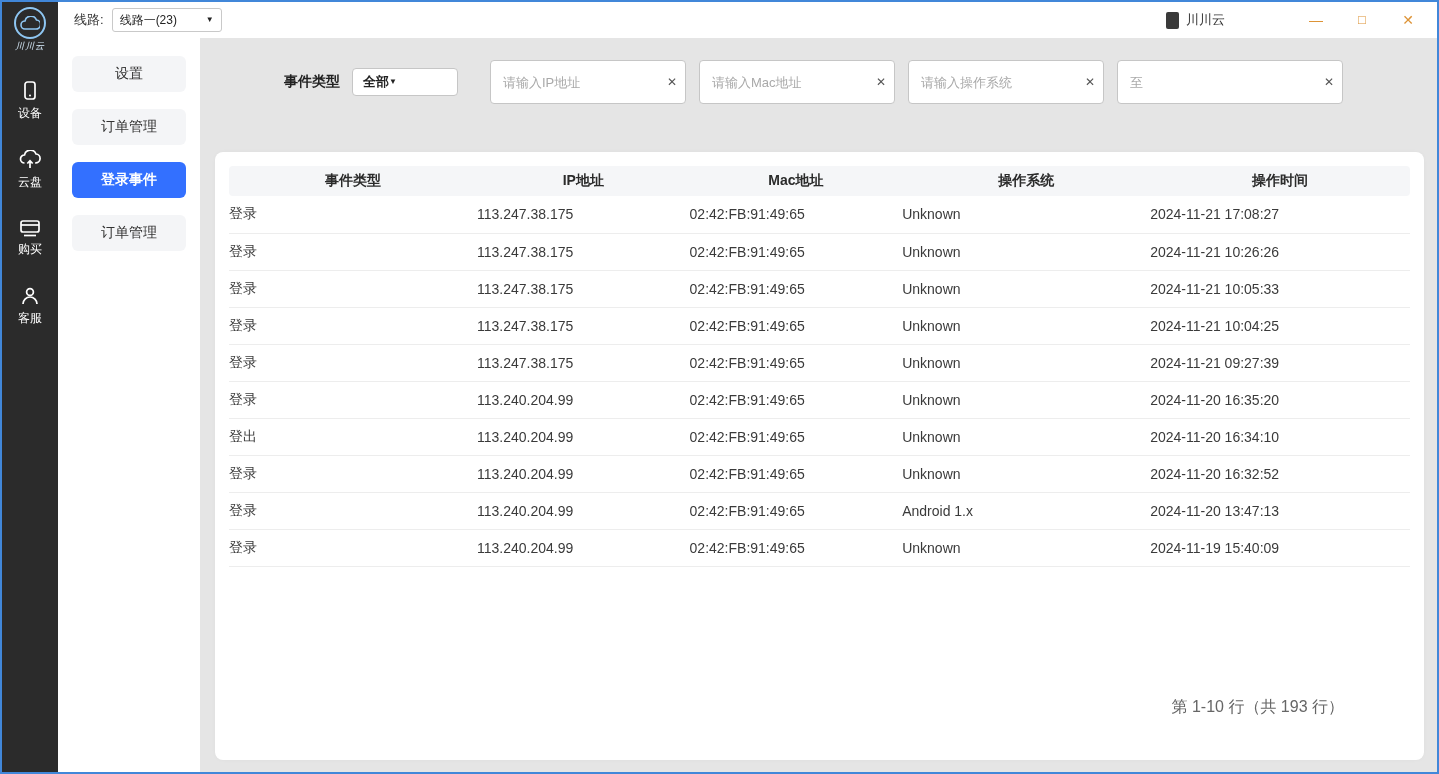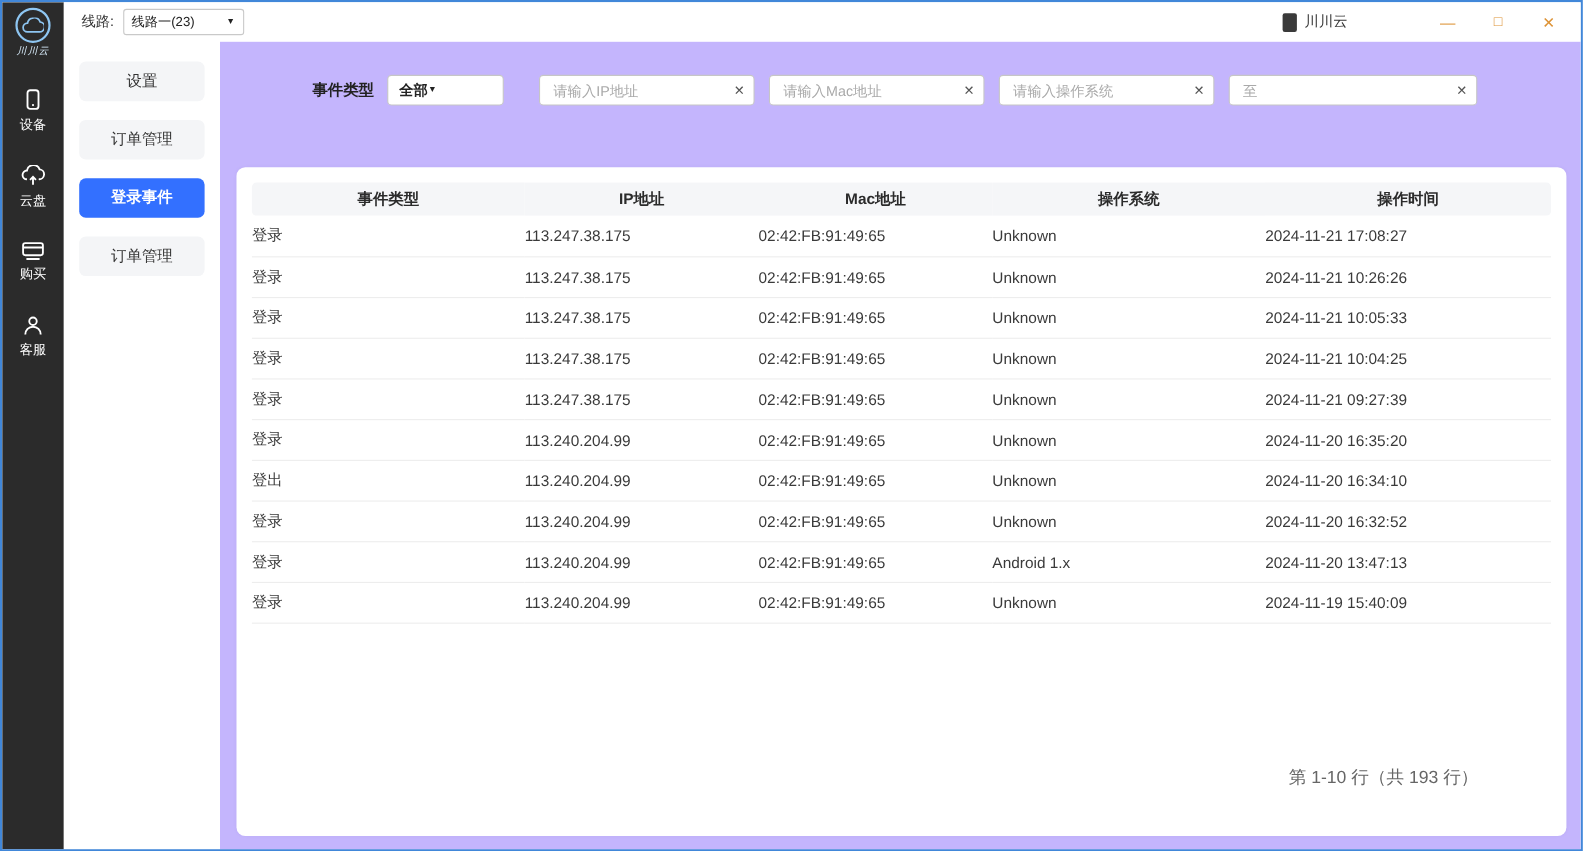--- a/index.html
+++ b/index.html
@@ -31,26 +31,26 @@
 
   
   .body-row { flex:1; display:flex; min-height:0; }
 
   
   .submenu { width:142px; background:#fff; padding:18px 14px 0; flex-shrink:0; }
   .menu-btn { height:36px; margin-bottom:17px; border-radius:6px; background:#f4f5f7; display:flex; align-items:center; justify-content:center; font-size:14px; color:#333; cursor:pointer; }
   .menu-btn.active { background:#3370ff; color:#ffffff; font-weight:bold; }
 
   
-  .main { flex:1; background:#c4b5fd; display:flex; flex-direction:column; min-width:0; }
+  .main { flex:1; background:#e5e5e5; display:flex; flex-direction:column; min-width:0; }
   .filters { display:flex; align-items:center; margin:30px 0 0 84px; height:28px; flex-shrink:0; }
   .filter-label { font-size:14px; font-weight:bold; color:#222; margin-right:12px; }
   .filter-select { width:106px; height:28px; border:1px solid #c6c6c6; border-radius:4px; background:#fff; display:flex; align-items:center; justify-content:flex-start; padding:0 10px; font-size:13px; font-weight:bold; color:#222; cursor:pointer; margin-right:32px; }
   .filter-input-wrap { position:relative; margin-right:13px; }
-  .filter-input { width:196px; height:28px; border:1px solid #c6c6c6; border-radius:4px; background:#fff; font-size:13px; color:#333; padding:0 28px 0 12px; outline:none; font-family:"Liberation Sans","DejaVu Sans",sans-serif; }
+  .filter-input { width:196px; height:44px; border:1px solid #c6c6c6; border-radius:4px; background:#fff; font-size:13px; color:#333; padding:0 28px 0 12px; outline:none; font-family:"Liberation Sans","DejaVu Sans",sans-serif; }
   .filter-input.wide { width:226px; }
   .filter-input::placeholder { color:#a9a9a9; }
   .clear-x { position:absolute; right:9px; top:50%; transform:translateY(-50%); font-size:12px; color:#555; cursor:pointer; }
 
   
   .card { flex:1; background:#fff; border-radius:8px; margin:56px 13px 12px 15px; padding:14px 14px 0; position:relative; min-height:0; box-shadow:0 0 4px rgba(0,0,0,0.03); }
   table { width:100%; border-collapse:collapse; table-layout:fixed; }
   thead th { background:#f5f6f8; height:30px; font-size:14px; font-weight:bold; color:#2b2b2b; text-align:center; }
   thead th:first-child { border-radius:4px 0 0 4px; }
   thead th:last-child { border-radius:0 4px 4px 0; }

